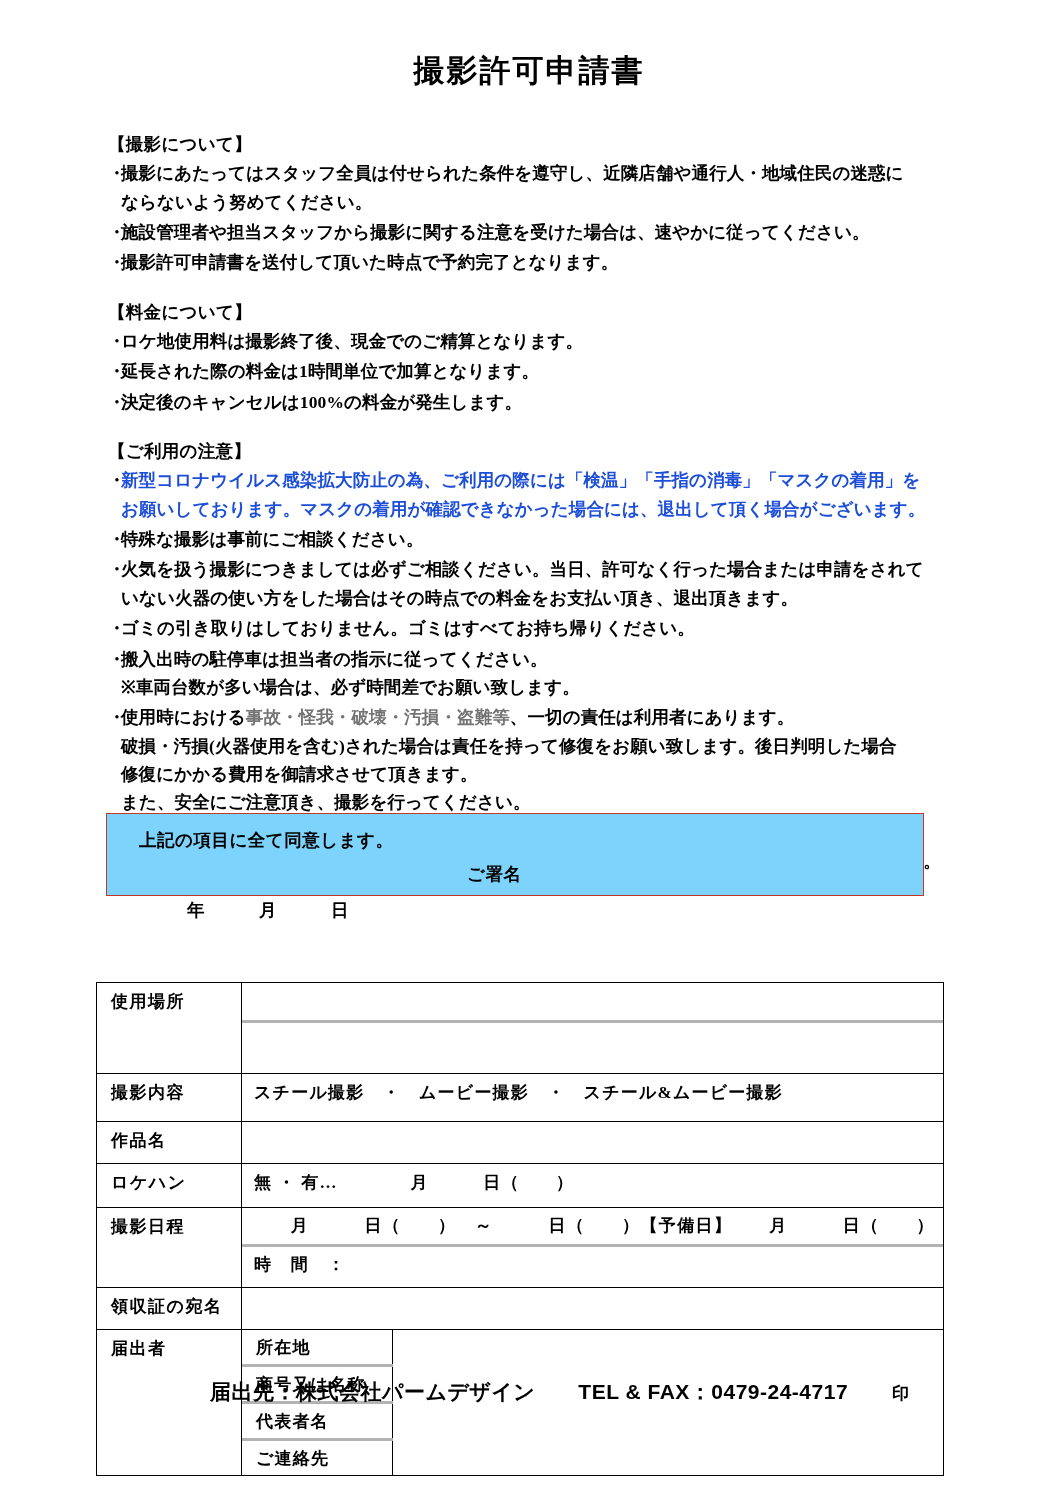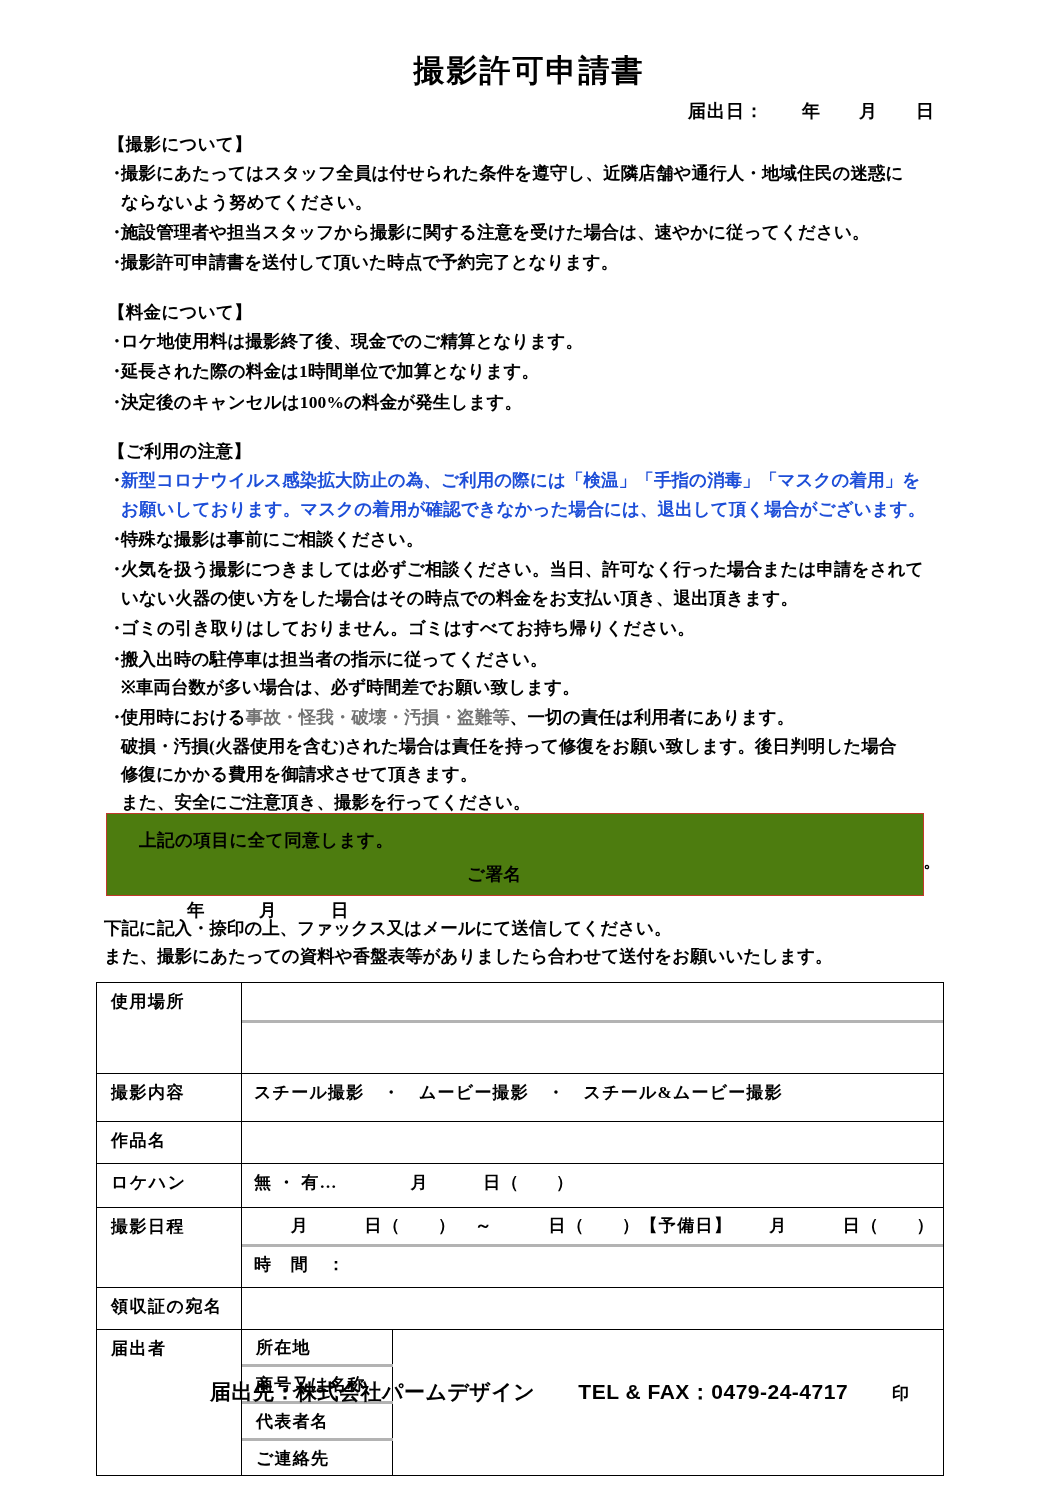--- a/index.html
+++ b/index.html
@@ -82,21 +82,21 @@
 
   
   .consent-box {
     position: absolute;
     left: 106px;
     top: 813px;
     width: 818px;
     height: 83px;
     border: 1.6px solid #c0392b;
     box-sizing: border-box;
-    background: #4d7c0f;
+    background: #7dd3fc;
   }
   .consent-line1 {
     position: absolute;
     left: 32px;
     top: 14px;
     font-size: 17.5px;
     font-weight: 600;
     letter-spacing: 0.5px;
   }
   .consent-line2 {
@@ -190,21 +190,20 @@
     letter-spacing: 0.5px;
   }
 </style>
 </head>
 <body>
 
 <div class="page">
 
   <div class="doc-title">撮影許可申請書</div>
 
-  <div class="submit-date">届出日：　　年　　月　　日</div>
 
   <div class="body-block">
 
     <div>
       <div class="sec-head">【撮影について】</div>
       <div class="bullet-item">
         <span class="bullet-dot">・</span>
         <span class="bullet-text">
           <span>撮影にあたってはスタッフ全員は付せられた条件を遵守し、近隣店舗や通行人・地域住民の迷惑に</span><br>
           <span>ならないよう努めてください。</span>
@@ -296,24 +295,20 @@
       </div>
     </div>
   </div>
 
   <div class="consent-box">
     <div class="consent-line1">上記の項目に全て同意します。</div>
     <div class="consent-line2">年　　　月　　　日</div>
     <div class="consent-sign">ご署名</div>
   </div>
 
-  <div class="instructions">
-    <div>下記に記入・捺印の上、ファックス又はメールにて送信してください。</div>
-    <div>また、撮影にあたっての資料や香盤表等がありましたら合わせて送付をお願いいたします。</div>
-  </div>
 
   <table class="form-table">
     <colgroup>
       <col style="width:145px">
       <col>
     </colgroup>
     <tbody>
       <tr>
         <td class="lbl">使用場所</td>
         <td>

